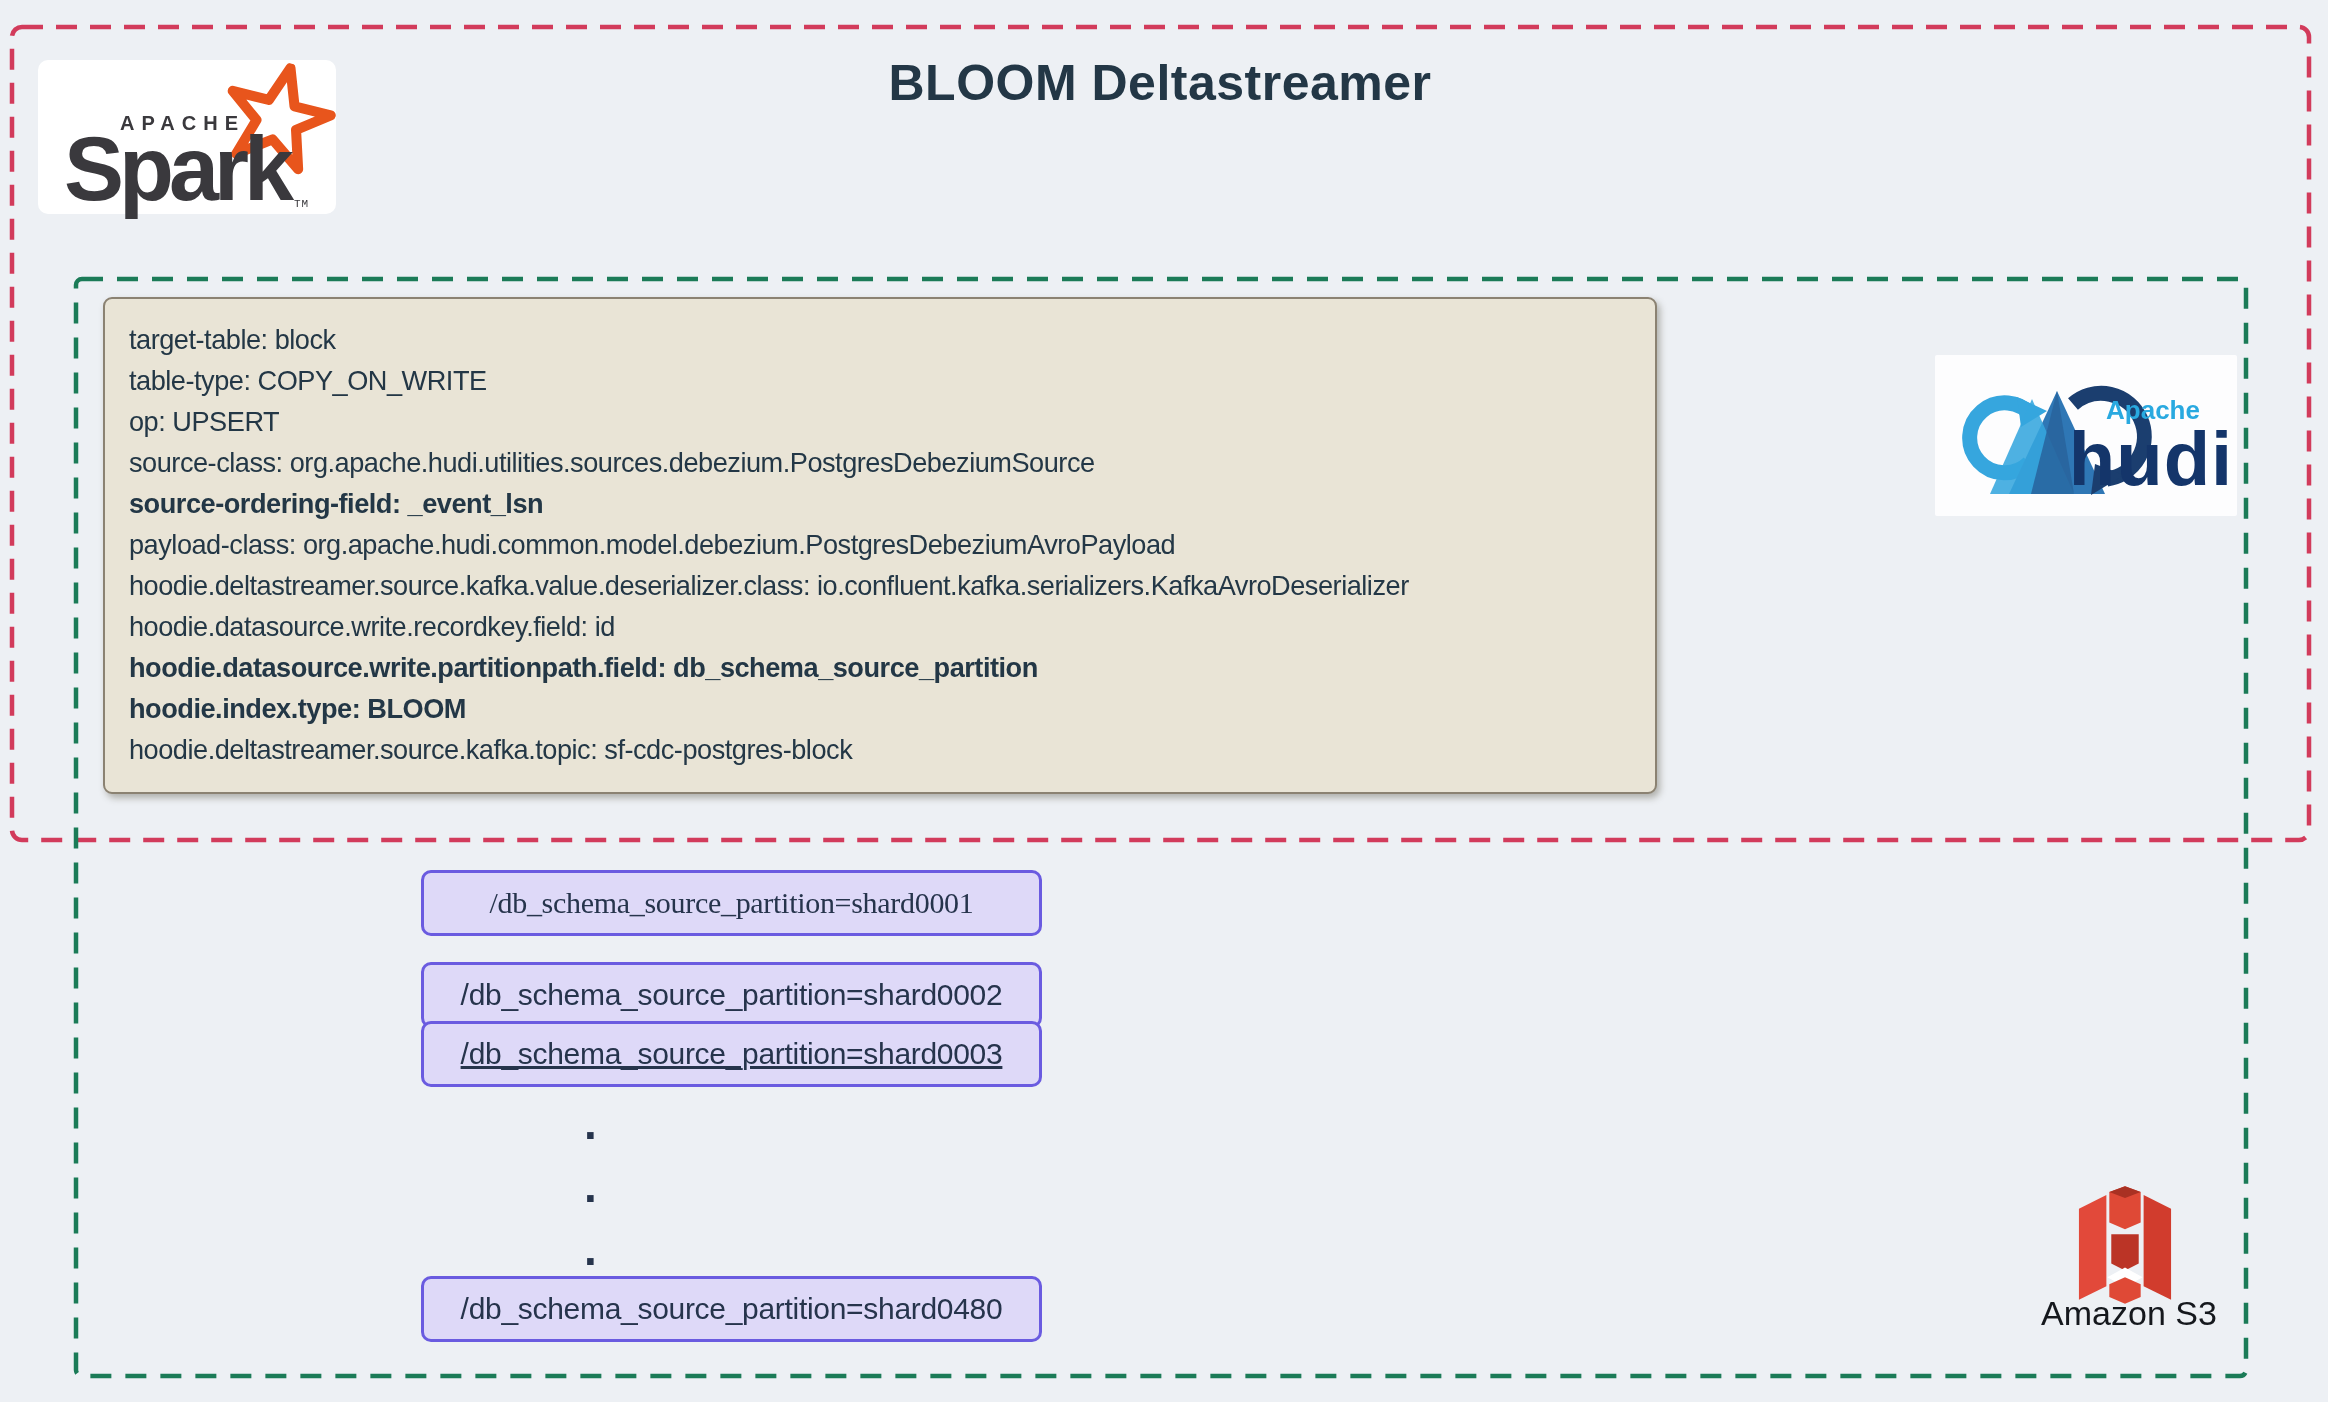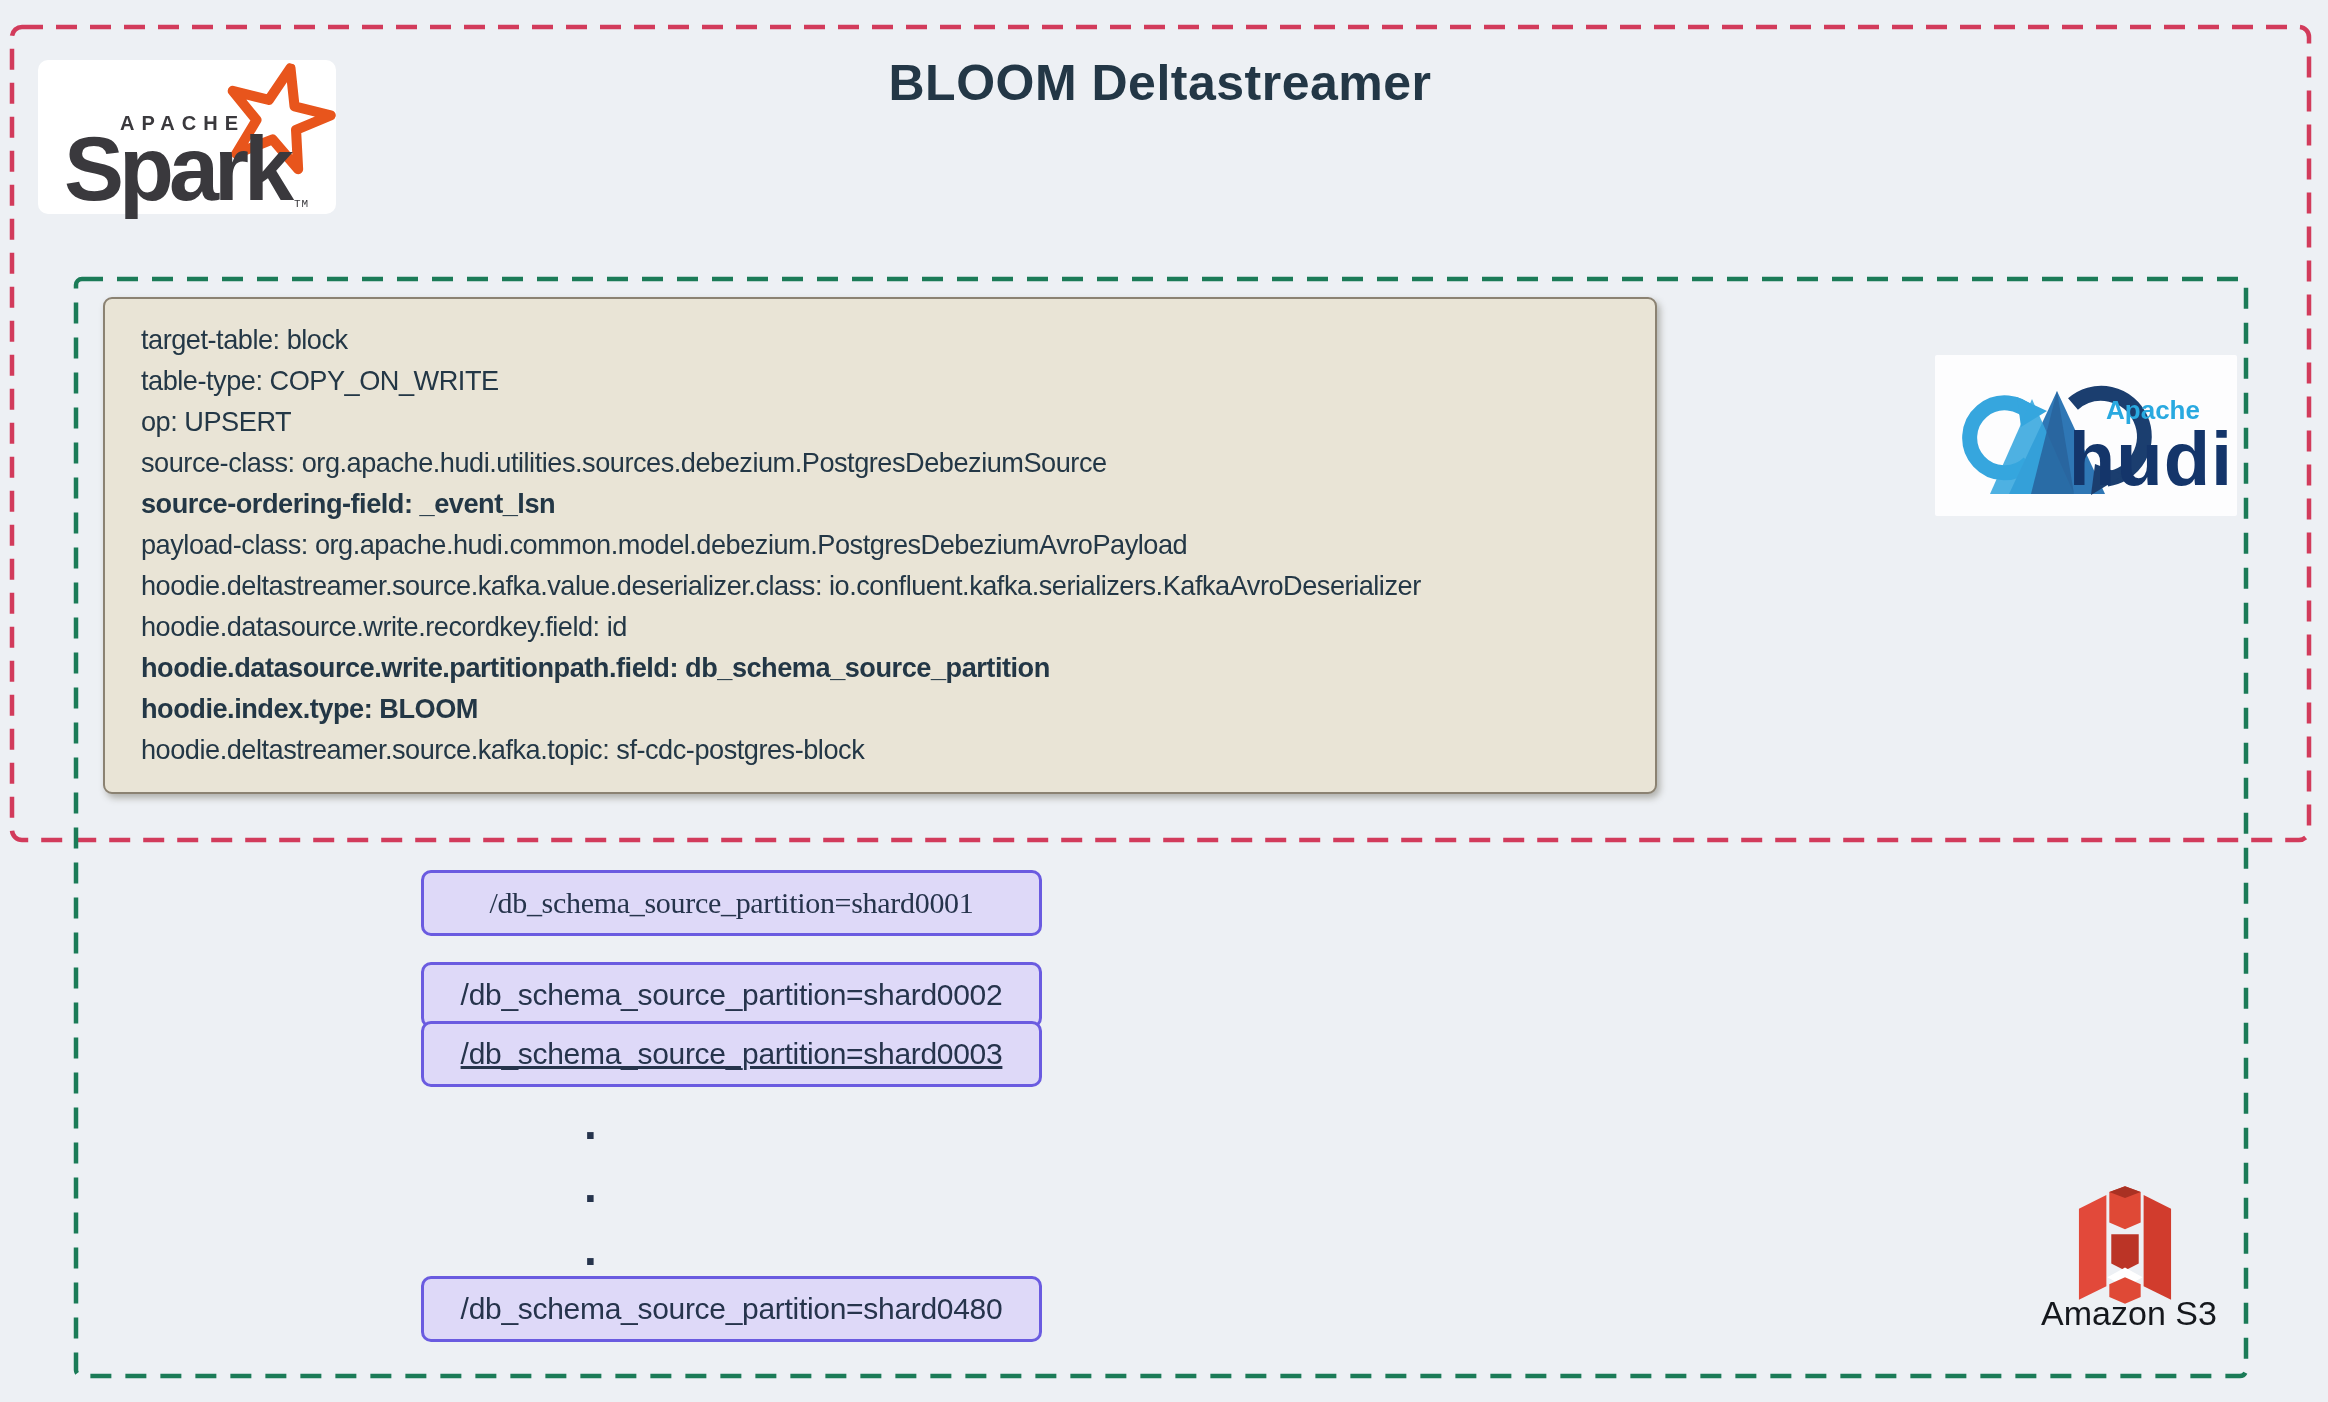--- a/index.html
+++ b/index.html
@@ -43,21 +43,21 @@
   .spark-star { left:184px; top:2px; transform:rotate(14deg); }
   .spark-tm { left:256px; top:138px; font-size:11px; color:#3a393d; letter-spacing:1px;font-family:Liberation Mono, monospace; }
 
   
   .config-box {
     left:103px; top:297px; width:1554px; height:497px;
     background:#e9e4d6;
     border:2.5px solid #8b8272;
     border-radius:9px;
     box-shadow:3px 4px 7px rgba(60,55,35,0.35);
-    padding:20px 24px 0 36px;
+    padding:20px 24px 0 24px;
     overflow:hidden;
   }
   .cfg-line {
     font-size:28px;
     line-height:41px;
     letter-spacing:-0.5px;
     white-space:nowrap;
     color:#233746;
     transform:scaleX(0.97);
     transform-origin:left center;

